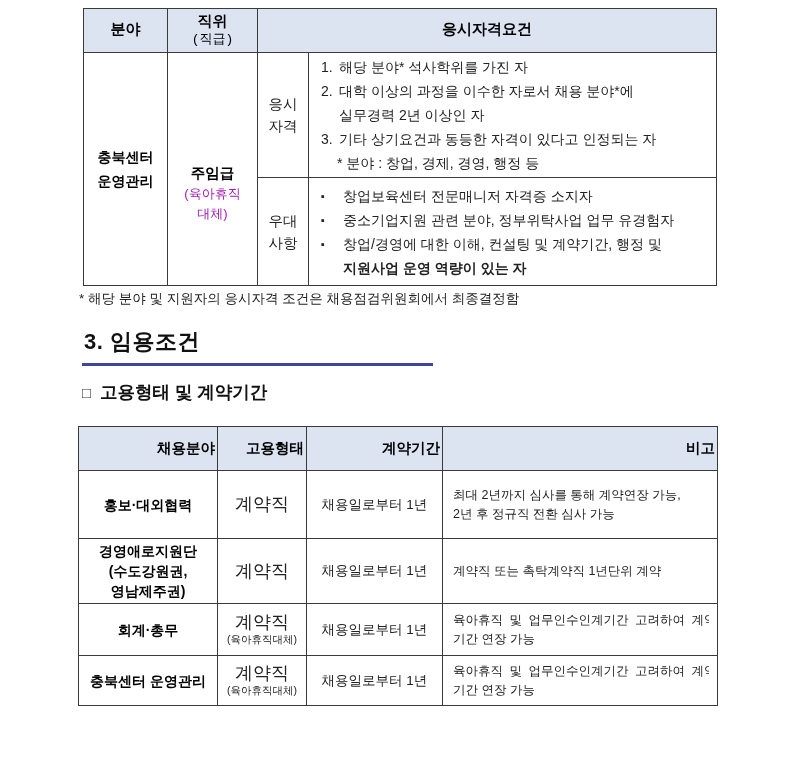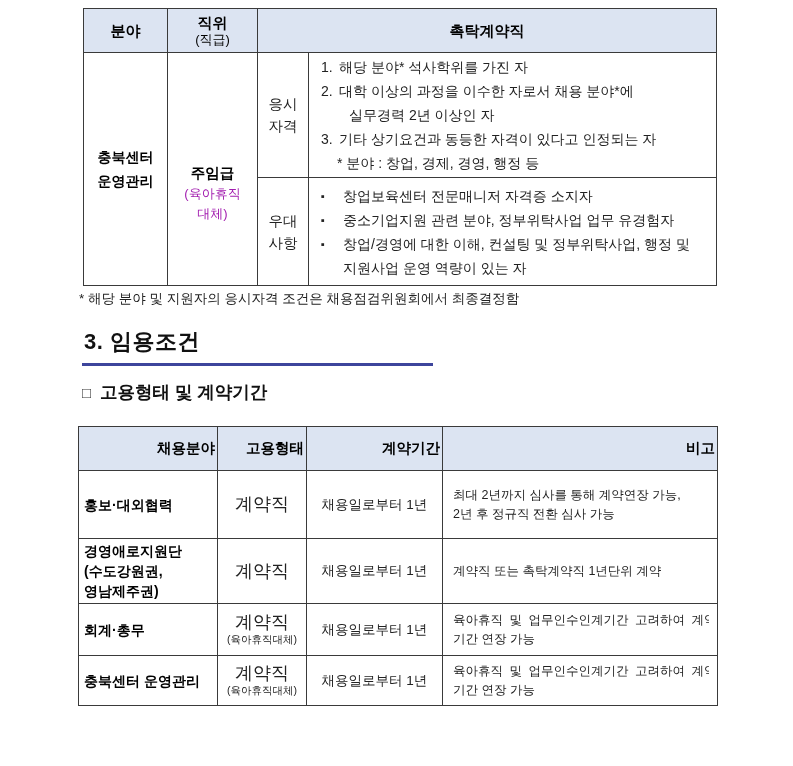--- a/index.html
+++ b/index.html
@@ -35,45 +35,45 @@
     color: #000;
     text-align: center;
     padding: 2px;
   }
 
   
   .t1 { left: 83px; top: 8px; width: 633px; }
   .t1 tr.hr1 { height: 44px; }
   .t1 tr.br1 { height: 122px; }
   .t1 tr.br2 { height: 108px; }
-  .t1 th { font-size: 15px; line-height: 19px; }
+  .t1 th { font-size: 15px; line-height: 19px; font-family: Liberation Mono, monospace; }
   .t1 th .hl2 { font-size: 13px; font-weight: normal; line-height: 16px; }
 
   .cell-field {
     text-align: center; font-weight: bold; font-size: 14px;
     line-height: 24px; word-break: keep-all; padding: 2px 4px; color:#000;
   }
   .cell-pos { text-align: center; padding: 2px 4px; word-break: keep-all; }
   .pos-main { font-weight: bold; font-size: 14.5px; line-height: 22px; color:#000;margin-top:48px; }
   .pos-note { font-size: 13px; line-height: 20px; color: #a21caf; }
 
   .cell-sublabel {
     text-align: center; font-size: 14.5px; line-height: 22px; color: #222;
     padding: 2px;
   }
   .cell-content { padding: 2px 8px 2px 12px; font-size: 14px; color: #222; }
   .cell-content .ln { line-height: 24px; white-space: nowrap; overflow: hidden; }
   .num-item { display: flex; }
   .num-item .no { flex: 0 0 18px; }
   .num-item .tx { white-space: nowrap; overflow: hidden; }
-  .cont-line { margin-left: 28px; }
+  .cont-line { margin-left: 18px; }
   .note-line { margin-left: 16px; }
   .pref-item { display: flex; }
   .pref-item .blt { flex: 0 0 22px; font-size: 11px; }
-  .pref-cont { margin-left: 22px; }
+  .pref-cont { margin-left: 22px; font-weight: bold; }
   .dashed { border-top: 1px dashed #8c8c8c; }
 
   
   .footnote {
     left: 79px; top: 290px; font-size: 13.5px; color: #222;
     white-space: nowrap;
   }
   .h1-title {
     left: 84px; top: 327px; font-size: 22px; font-weight: bold; color: #111;
     letter-spacing: 0.5px; white-space: nowrap;
@@ -90,21 +90,21 @@
   
   .t2 { left: 78px; top: 426px; width: 639px; }
   .t2 tr.hrow { height: 44px; }
   .t2 th { font-size: 14.5px; text-align: right; }
   .t2 tr.r1 { height: 68px; }
   .t2 tr.r2 { height: 62px; }
   .t2 tr.r3 { height: 60px; }
   .t2 tr.r4 { height: 52px; }
   .t2 tr.r5 { height: 50px; }
   .t2 .c1 {
-    text-align: left; font-weight: bold; font-size: 14px; color:#000;
+    text-align: center; font-weight: bold; font-size: 14px; color:#000;
     word-break: keep-all; line-height: 20px; padding: 2px 5px;
   }
   .t2 .c2 { text-align: center; padding: 2px; }
   .t2 .c2 .type { font-size: 18px; line-height: 19px; color:#222; }
   .t2 .c2 .tnote { font-size: 10.5px; line-height: 14px; color:#222; white-space: nowrap; }
   .t2 .c3 { text-align: center; font-size: 13.5px; color:#222; white-space: nowrap; padding: 2px; }
   .t2 .c4 { padding: 2px 8px 2px 10px; }
   .t2 .c4 .rline { font-size: 12.5px; line-height: 19px; color:#222; white-space: nowrap; overflow: hidden; }
   .t2 .c4 .wj { word-spacing: 3px; }
 </style>
@@ -121,21 +121,21 @@
   <tbody>
     <tr class="hr1">
       <th>
         <div>분야</div>
       </th>
       <th>
         <div class="hl1">직위</div>
         <div class="hl2">(직급)</div>
       </th>
       <th colspan="2">
-        <div>촉탁계약직</div>
+        <div>응시자격요건</div>
       </th>
     </tr>
     <tr class="br1">
       <td rowspan="2" class="cell-field">
         <div>충북센터 운영관리</div>
       </td>
       <td rowspan="2" class="cell-pos">
         <div class="pos-main">주임급</div>
         <div class="pos-note">(육아휴직 대체)</div>
       </td>
@@ -169,21 +169,21 @@
         <div class="pref-item ln">
           <span class="blt">▪</span>
           <span class="tx">창업보육센터 전문매니저 자격증 소지자</span>
         </div>
         <div class="pref-item ln">
           <span class="blt">▪</span>
           <span class="tx">중소기업지원 관련 분야, 정부위탁사업 업무 유경험자</span>
         </div>
         <div class="pref-item ln">
           <span class="blt">▪</span>
-          <span class="tx">창업/경영에 대한 이해, 컨설팅 및 정부위탁사업, 행정 및</span>
+          <span class="tx">창업/경영에 대한 이해, 컨설팅 및 계약기간, 행정 및</span>
         </div>
         <div class="pref-cont ln">지원사업 운영 역량이 있는 자</div>
       </td>
     </tr>
   </tbody>
 </table>
 
 <div class="abs footnote">* 해당 분야 및 지원자의 응시자격 조건은 채용점검위원회에서 최종결정함</div>
 
 <div class="abs h1-title">3. 임용조건</div>

